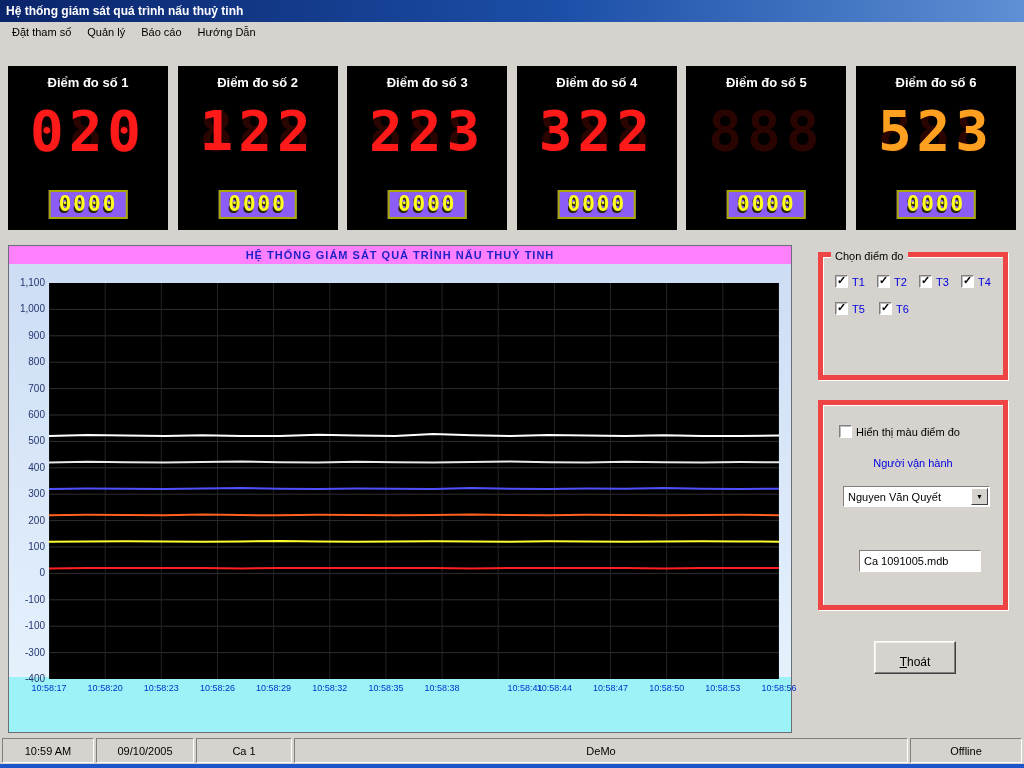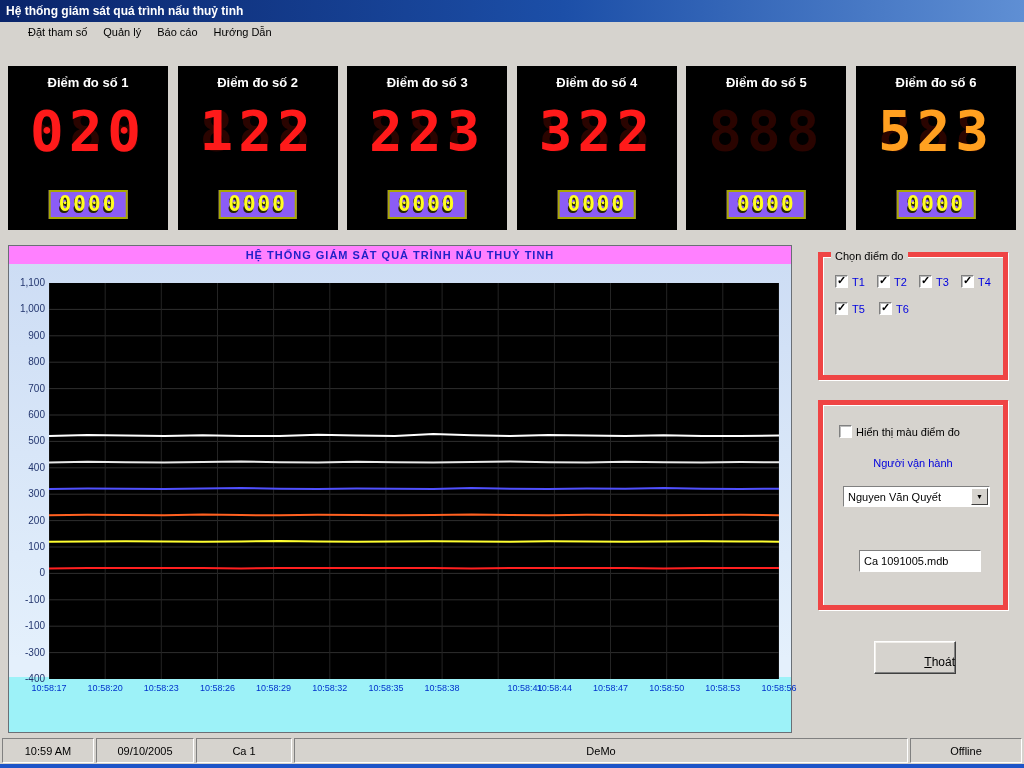--- a/index.html
+++ b/index.html
@@ -7,21 +7,21 @@
     font-family:"Liberation Sans",sans-serif; }
   .window { position:relative; width:1024px; height:768px; background:#d6d3ce; overflow:hidden; }
 
   
   .titlebar { position:absolute; left:0; top:0; width:1024px; height:22px;
     background:linear-gradient(to right,#0a246a,#1c4fa8 55%,#5f8fd4);
     color:#fff; font-weight:bold; font-size:12px; display:flex; align-items:center; padding-left:6px; }
 
   
   .menubar { position:absolute; left:0; top:22px; width:1024px; height:20px;
-    display:flex; align-items:center; font-size:11px; color:#000; padding-left:20px; }
+    display:flex; align-items:center; font-size:11px; color:#000; padding-left:4px; }
   .menu-item { padding:2px 8px; cursor:default; }
 
   
   .meters { position:absolute; left:8px; top:66px; width:1008px; height:164px;
     display:flex; justify-content:space-between; }
   .meter { width:160px; height:164px; background:#000; position:relative; }
   .meter-title { color:#fff; font-weight:bold; font-size:13px; text-align:center; margin-top:9px; }
   .meter-main { position:relative; height:72px; margin-top:5px;
     display:flex; align-items:center; justify-content:center; }
   .seg { font-family:"DejaVu Sans Mono",monospace; font-weight:bold; font-size:56px;
@@ -77,21 +77,21 @@
   .filebox { position:absolute; left:36px; top:145px; width:122px; height:22px; background:#fff;
     border:1px solid; border-color:#808080 #fff #fff #808080;
     font-size:11px; display:flex; align-items:center; padding-left:4px; color:#000; }
 
   
   .exit-btn { position:absolute; left:874px; top:641px; width:82px; height:33px;
     background:#d6d3ce; font-size:12px; color:#000; cursor:default;
     border:1px solid; border-color:#ffffff #404040 #404040 #ffffff;
     box-shadow:inset -1px -1px 0 #808080, inset 1px 1px 0 #f2f0ec;
     font-family:"Liberation Sans",sans-serif; }
-  .exit-btn span { display:block; text-align:right;margin-top:8px; }
+  .exit-btn span { display:block; text-align:center;margin-top:8px; }
   .exit-btn span::first-letter { text-decoration:underline; }
 
   
   .statusbar { position:absolute; left:2px; bottom:5px; width:1020px; height:25px; display:flex; gap:2px; }
   .status-panel { border:1px solid; border-color:#808080 #fff #fff #808080;
     font-size:11px; display:flex; align-items:center; justify-content:center; color:#000; }
   .sp-time { width:92px; } .sp-date { width:98px; } .sp-shift { width:96px; }
   .sp-mode { flex:1; } .sp-conn { width:112px; }
 
   .bottom-strip { position:absolute; left:0; bottom:0; width:1024px; height:4px; background:#1e55c8; }

